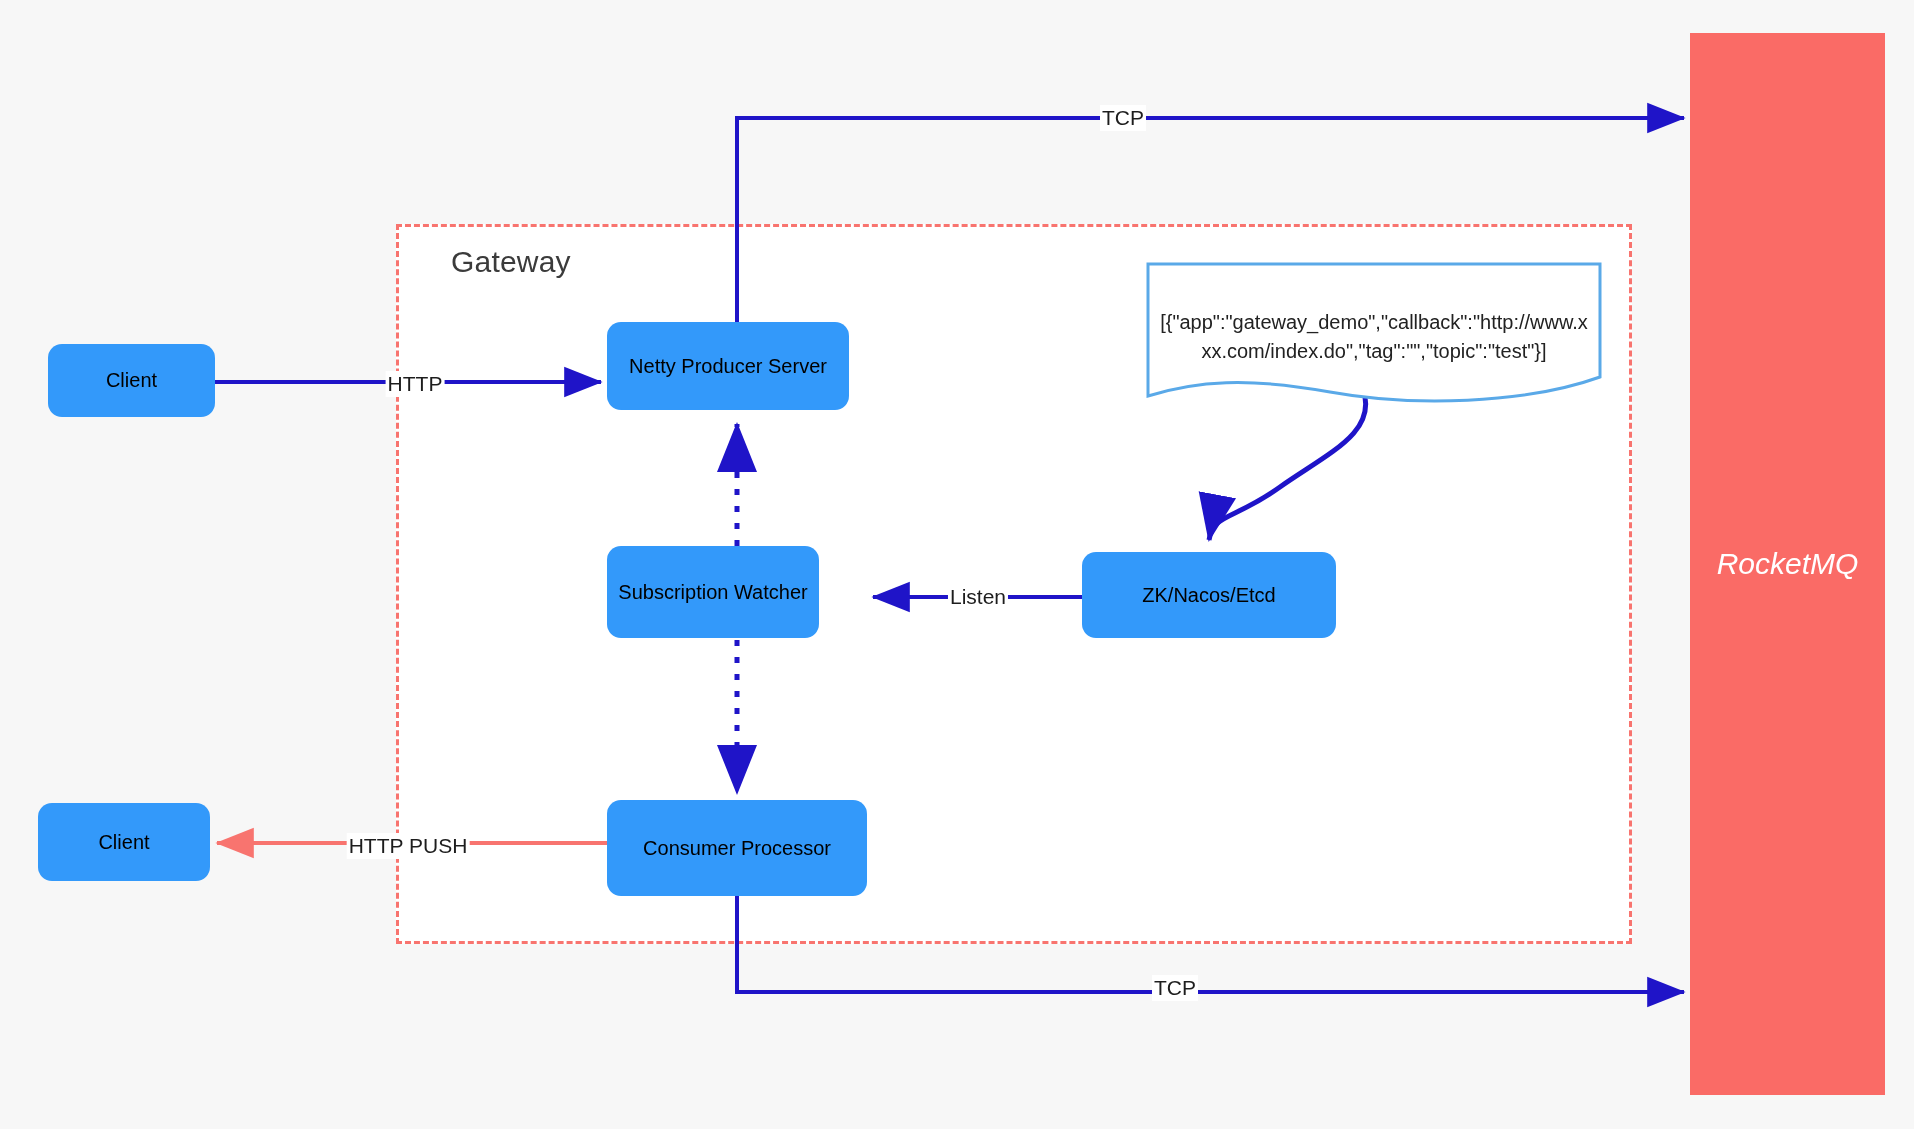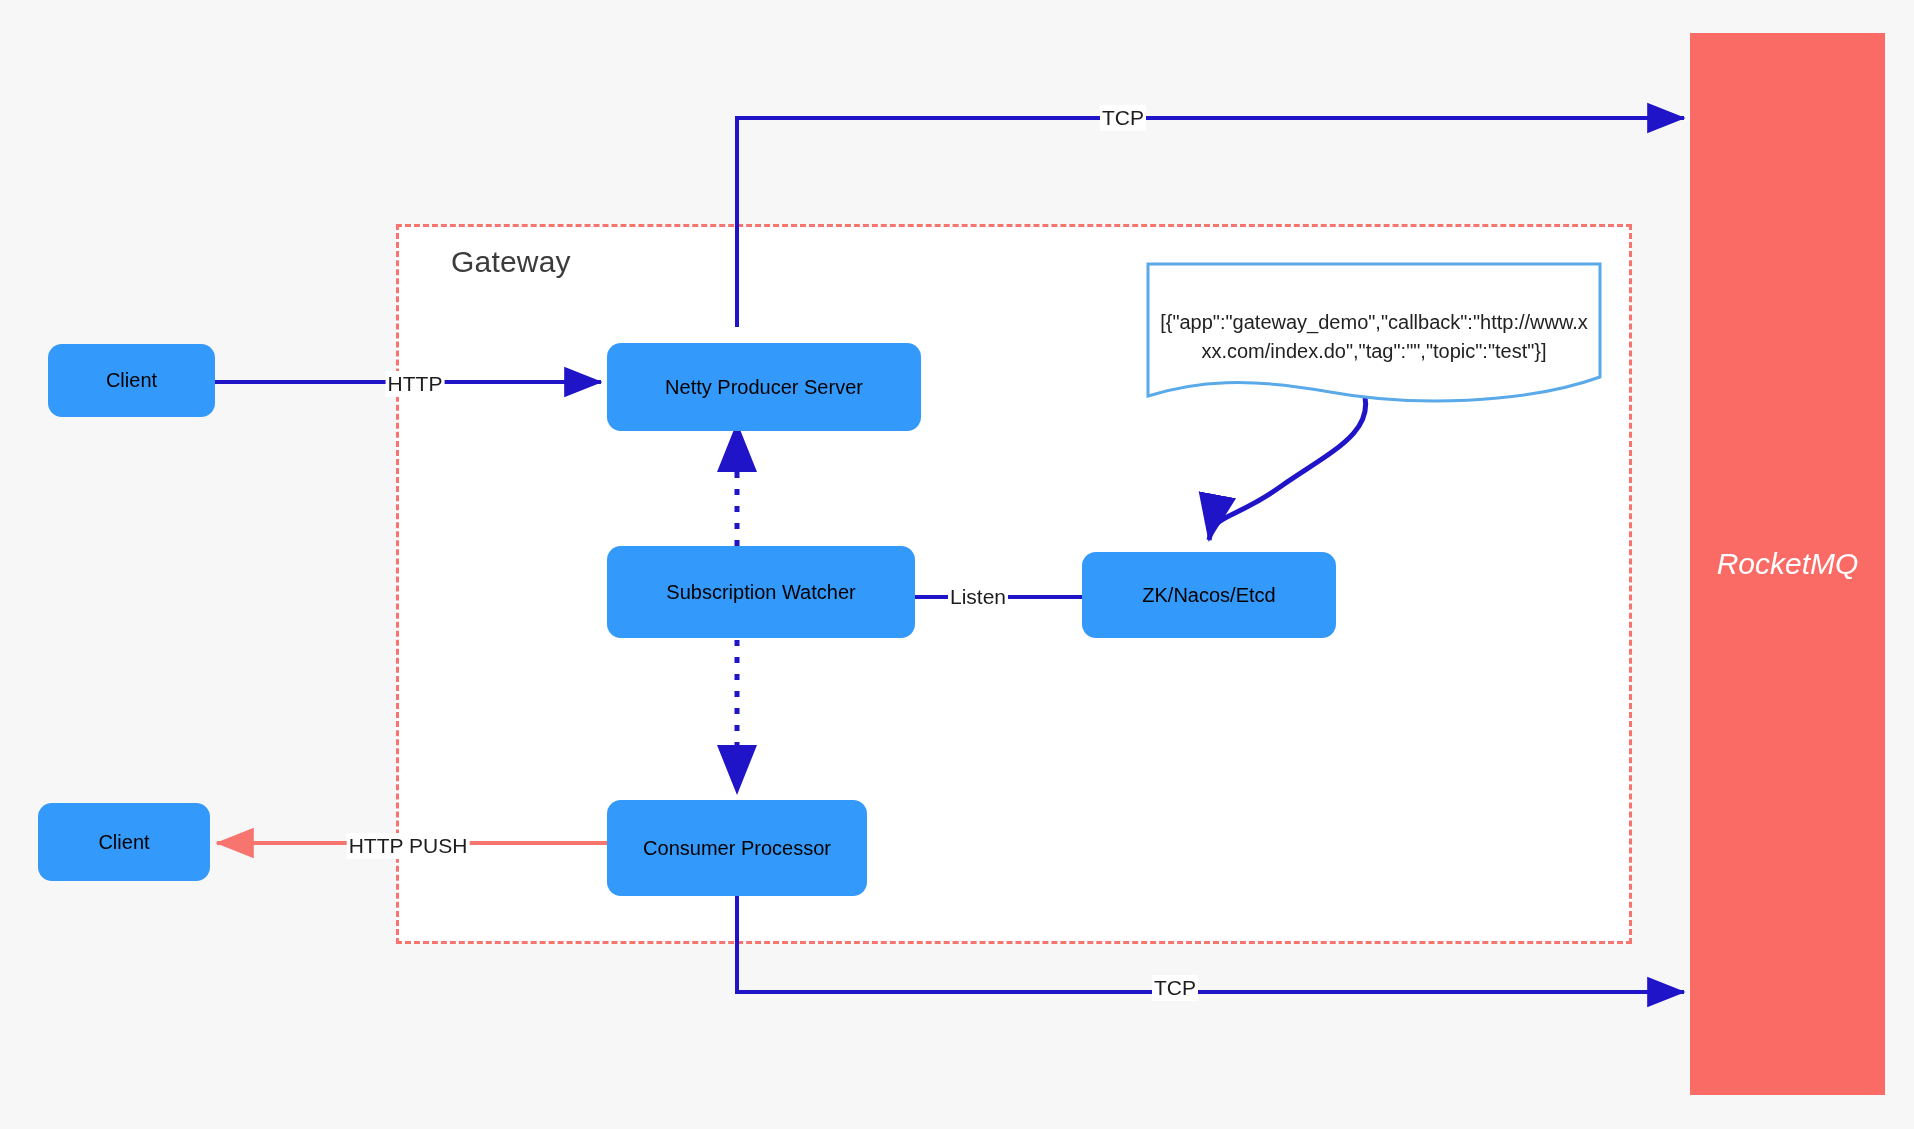--- a/index.html
+++ b/index.html
@@ -55,22 +55,22 @@
     justify-content: center;
     text-align: center;
     font-size: 20px;
     box-sizing: border-box;
     line-height: 1.25;
     padding: 0 6px;
     border-radius: 14px;
   }
   #node-client-top   { left: 48px;   top: 344px; width: 167px; height: 73px; }
   #node-client-bot   { left: 38px;   top: 803px; width: 172px; height: 78px; }
-  #node-netty        { left: 607px;  top: 343px; width: 314px; height: 88px; }
-  #node-watcher      { left: 607px;  top: 546px; width: 308px; height: 92px; }
+  #node-netty        { left: 607px;  top: 322px; width: 242px; height: 88px; }
+  #node-watcher      { left: 607px;  top: 546px; width: 212px; height: 92px; }
   #node-consumer     { left: 607px;  top: 800px; width: 260px; height: 96px; }
   #node-registry     { left: 1082px; top: 552px; width: 254px; height: 86px; }
   
   #node-rocketmq {
     position: absolute;
     left: 1690px;
     top: 33px;
     width: 195px;
     height: 1062px;
     background: #fa6b66;

